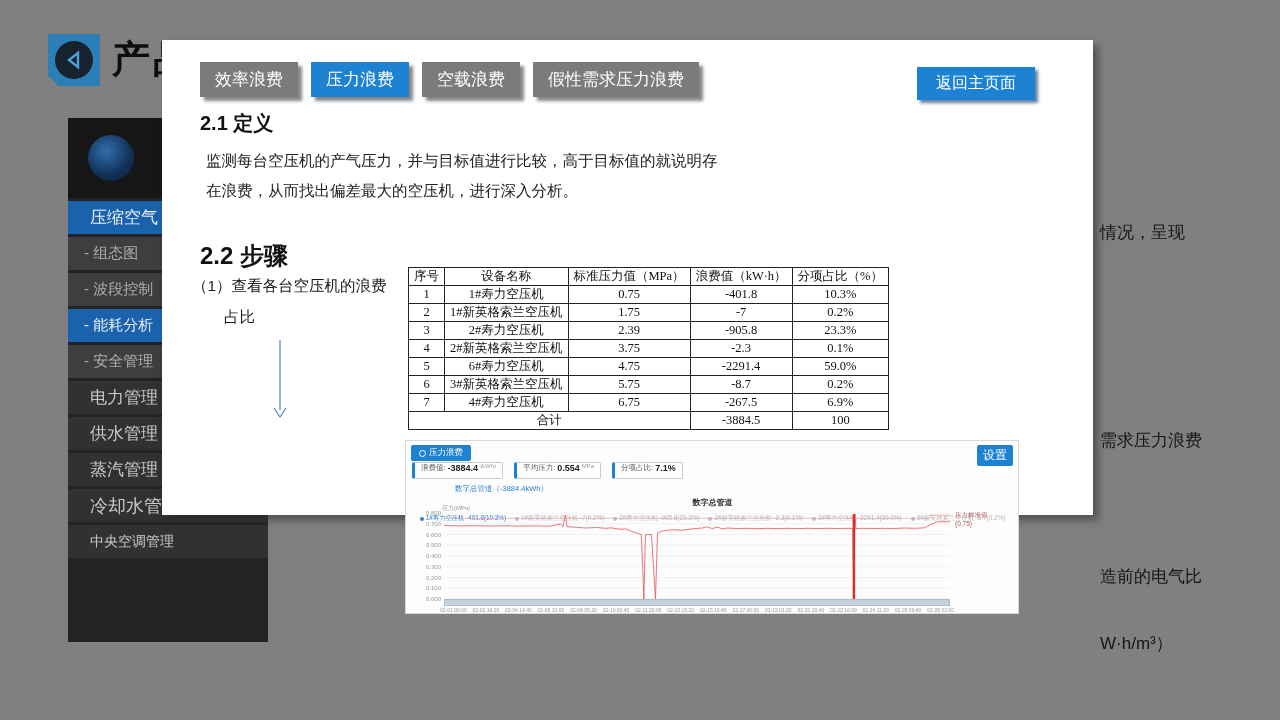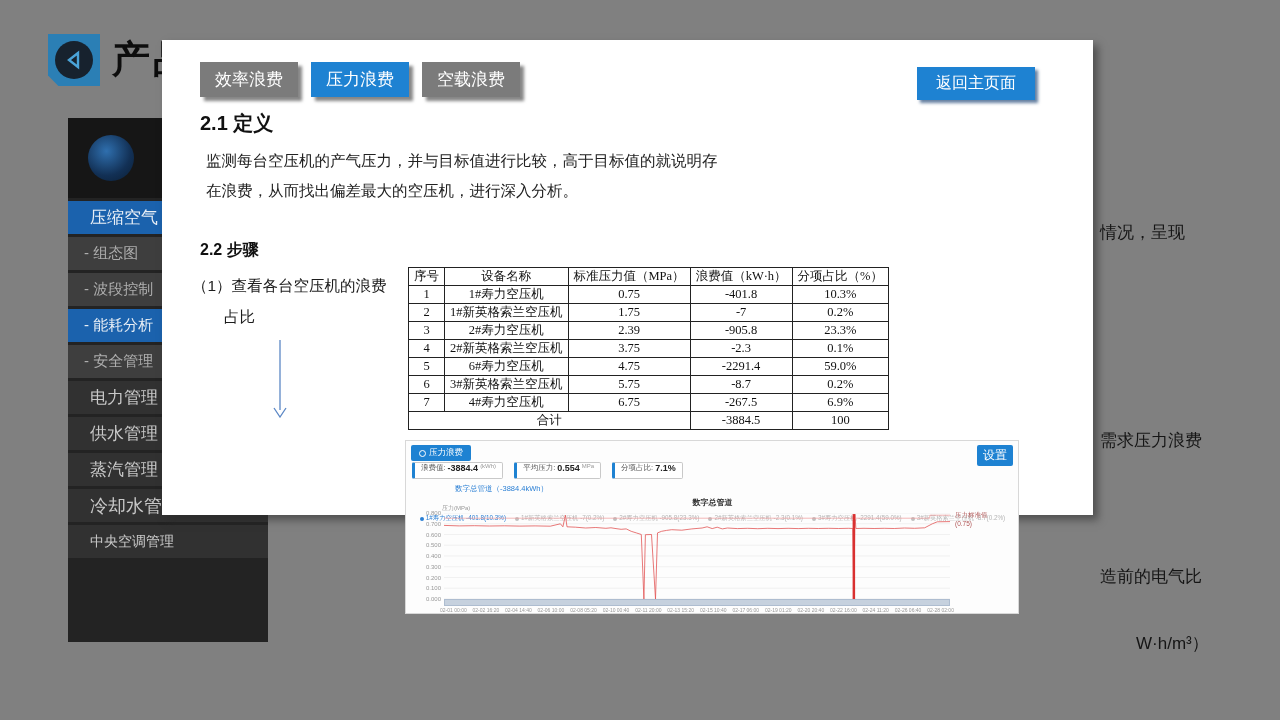--- a/index.html
+++ b/index.html
@@ -3,21 +3,21 @@
 <meta charset="utf-8">
 <style>
   html,body{margin:0;padding:0;}
   body{width:1280px;height:720px;background:#808080;font-family:"Liberation Sans",sans-serif;position:relative;overflow:hidden;}
 
   
   .bg-title{position:absolute;left:112px;top:34px;font-size:38px;font-weight:bold;color:#0d0d0d;z-index:1;letter-spacing:3px;white-space:nowrap;}
   .back-badge{position:absolute;left:48px;top:34px;width:52px;height:52px;background:#2b7fb5;z-index:1;display:flex;align-items:center;justify-content:center;clip-path:polygon(0 0,100% 0,100% 100%,20% 100%,0 80%);}
   .back-badge .circ{width:38px;height:38px;border-radius:50%;background:#17222e;display:flex;align-items:center;justify-content:center;}
   .fragment{position:absolute;left:1100px;color:#151515;font-size:17px;z-index:1;white-space:nowrap;}
-  .f1{top:221px;} .f2{top:429px;} .f3{top:565px;} .f4{top:632px;margin-left:36px;}
+  .f1{top:221px;} .f2{top:429px;} .f3{top:565px;} .f4{top:632px;}
 
   
   .sidebar{position:absolute;left:68px;top:118px;width:200px;z-index:2;background:#232323;padding-bottom:84px;}
   .side-head{height:80px;background:#161616;display:flex;align-items:center;}
   .logo{width:46px;height:46px;border-radius:50%;margin-left:20px;background:radial-gradient(circle at 40% 35%,#2f6fae,#123055 60%,#0a1d33);}
   .logo-text{color:#cfcfcf;font-size:19px;margin-left:28px;}
   .side-item{margin-top:3px;height:33px;display:flex;align-items:center;padding-left:22px;background:#313131;color:#c9c9c9;font-size:17px;cursor:pointer;}
   .side-item.sub{background:#3e3e3e;color:#aeaeae;font-size:15px;padding-left:16px;}
   .side-item.active{background:#1b62ad;color:#e9eff6;}
   .side-item.lg{font-size:18px;}
@@ -25,21 +25,21 @@
 
   
   .panel{position:absolute;left:162px;top:40px;width:931px;height:475px;background:#ffffff;z-index:10;box-shadow:5px 5px 8px rgba(40,40,40,0.55);}
   .tab-bar{position:absolute;left:38px;top:22px;display:flex;gap:13px;}
   .tab{background:#7b7b7b;color:#fff;font-size:17px;padding:6px 15px;box-shadow:4px 4px 3px rgba(70,70,70,0.65);cursor:pointer;white-space:nowrap;}
   .tab.active{background:#1e82d2;}
   .back-btn{position:absolute;right:58px;top:27px;background:#1e82d2;color:#fff;font-size:16px;padding:6px 19px;box-shadow:3px 3px 3px rgba(20,60,110,0.65);cursor:pointer;}
 
   .h-def{position:absolute;left:38px;top:70px;font-size:20px;font-weight:bold;color:#111;}
   .p-def{position:absolute;left:44px;top:106px;width:525px;font-size:15.5px;color:#222;line-height:30px;}
-  .h-steps{position:absolute;left:38px;top:200px;font-size:16px;font-weight:bold;color:#111;}
+  .h-steps{position:absolute;left:38px;top:200px;font-size:24px;font-weight:bold;color:#111;}
   .step{position:absolute;left:30px;width:168px;font-size:15.5px;line-height:31px;color:#1c1c1c;padding-left:32px;text-indent:-32px;}
   .step1{top:230px;} .step2{top:388px;}
   .step-arrow{position:absolute;left:110px;top:300px;}
 
   .data-table{position:absolute;left:246px;top:227px;border-collapse:collapse;font-family:"Liberation Serif",serif;font-size:12.5px;color:#111;}
   .data-table th,.data-table td{border:1px solid #222;padding:0 5px;height:15px;text-align:center;font-weight:normal;white-space:nowrap;}
 
   
   .shot{position:absolute;left:243px;top:400px;width:612px;height:172px;background:#fdfdfd;border:1px solid #d8d8d8;}
   .shot-chip{position:absolute;left:5px;top:4px;background:#1e82d2;color:#fff;font-size:8.5px;padding:2px 8px;border-radius:2px;display:flex;align-items:center;gap:3px;cursor:pointer;}
@@ -99,20 +99,21 @@
 <div class="fragment f1">情况，呈现</div>
 <div class="fragment f2">需求压力浪费</div>
 <div class="fragment f3">造前的电气比</div>
 <div class="fragment f4">W·h/m³）</div>
 
 <div class="panel">
   <div class="tab-bar" id="tab-bar">
       <div class="tab">效率浪费</div>
       <div class="tab active">压力浪费</div>
       <div class="tab">空载浪费</div>
+      <div class="tab">假性需求压力浪费</div>
     </div>
   <div class="back-btn">返回主页面</div>
 
   <div class="h-def">2.1 定义</div>
   <div class="p-def">监测每台空压机的产气压力，并与目标值进行比较，高于目标值的就说明存在浪费，从而找出偏差最大的空压机，进行深入分析。</div>
   <div class="h-steps">2.2 步骤</div>
   <div class="step step1">（1）查看各台空压机的浪费占比</div>
   <div class="step-arrow">
     <svg width="16" height="78" viewBox="0 0 16 78">
         <line x1="8" y1="0" x2="8" y2="70" stroke="#5b87c5" stroke-width="1.3"></line>

